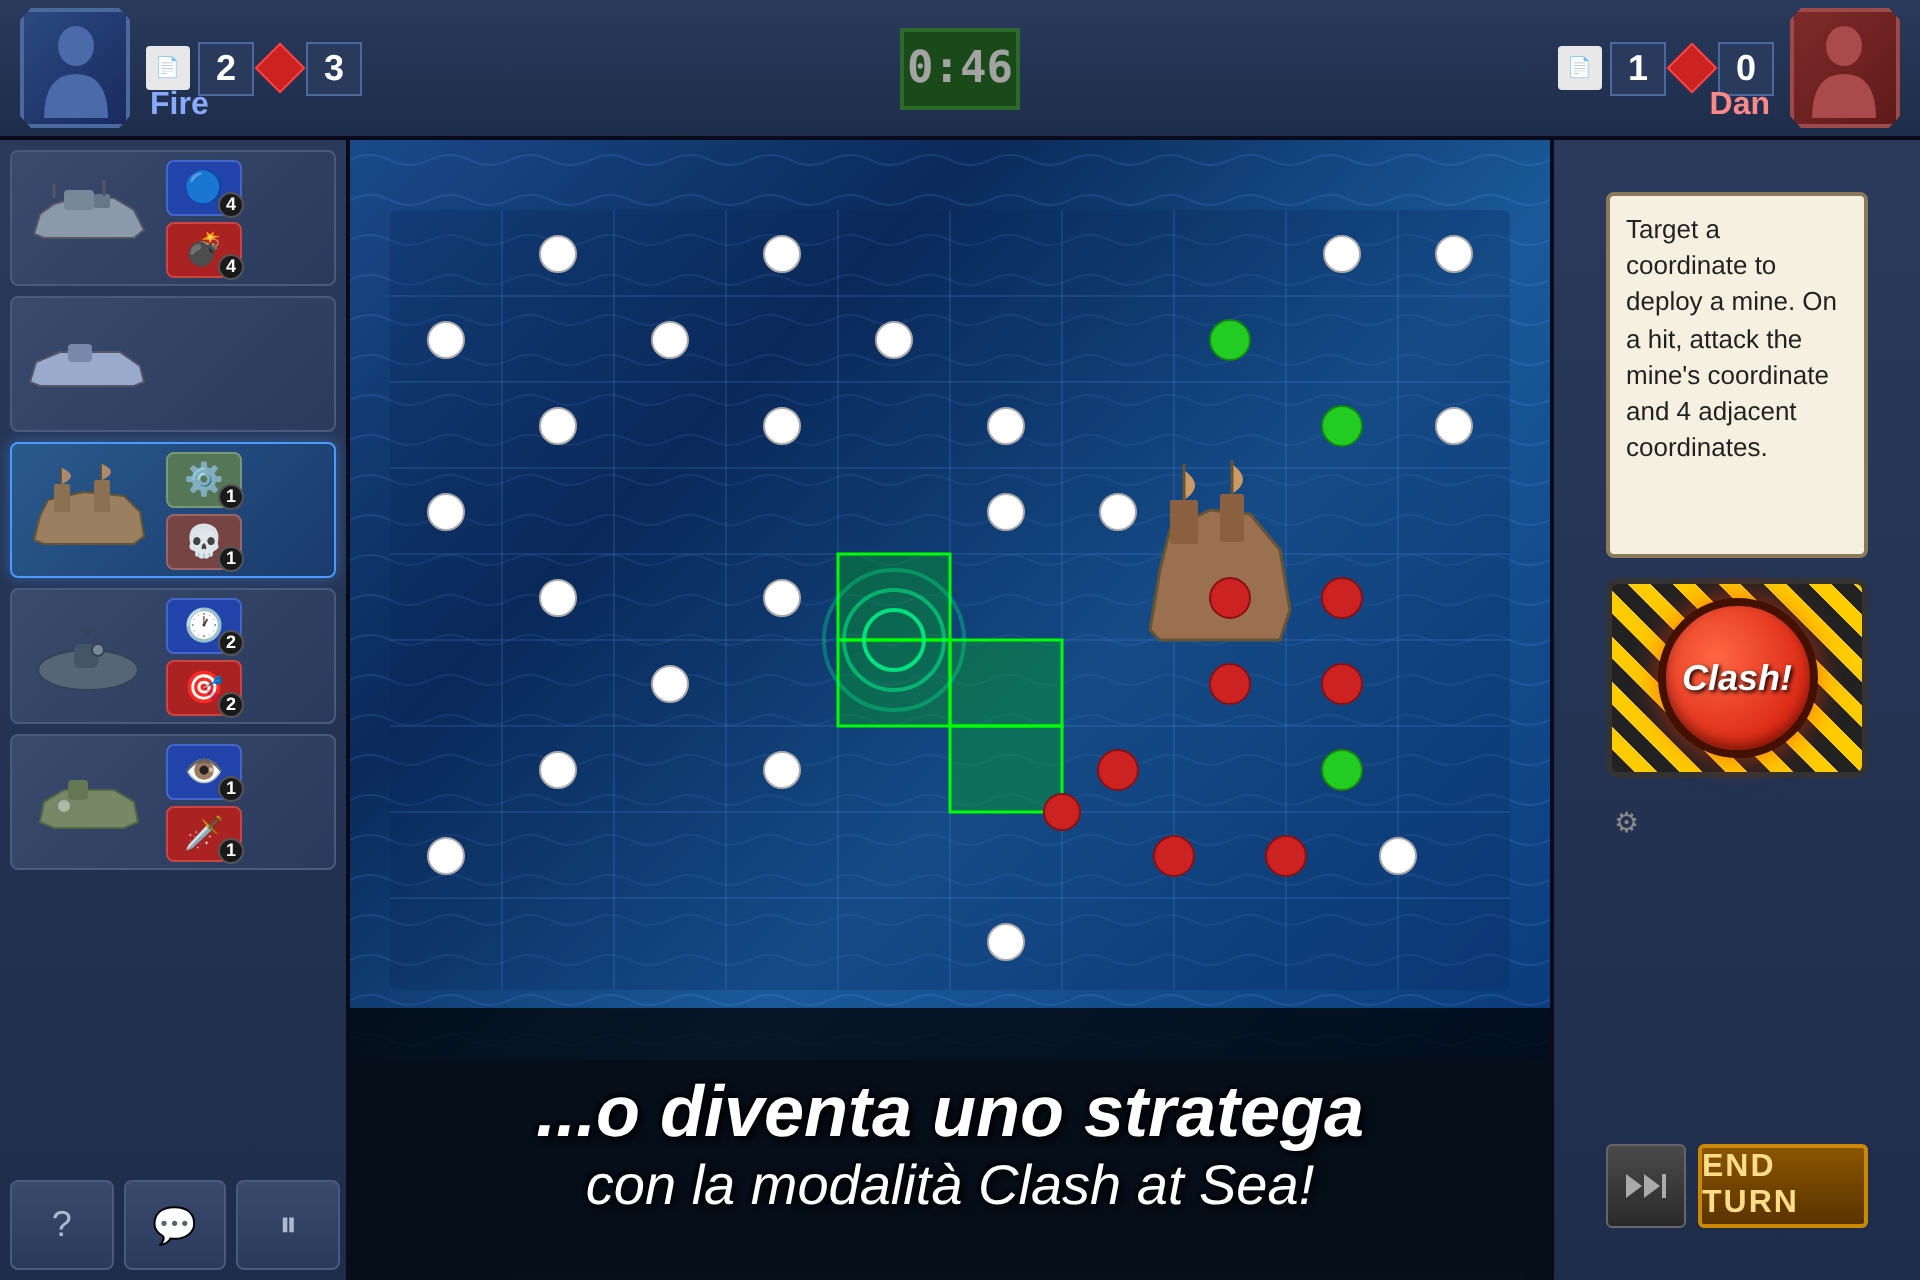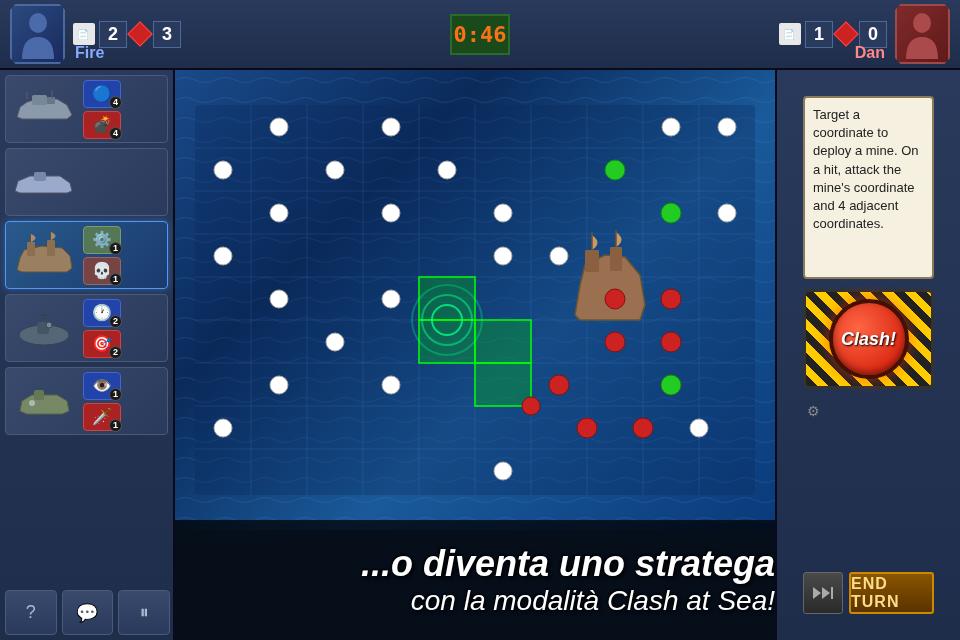--- a/index.html
+++ b/index.html
@@ -88,21 +88,21 @@
       width: 18px;
       height: 18px;
       background: #cc2222;
       transform: rotate(45deg);
       border: 1px solid #ff4444;
     }
 
     .timer-box {
       background: #1a4a1a;
       border: 2px solid #2a6a2a;
-      color: #f97316;
+      color: #a3a3a3;
       font-size: 22px;
       font-weight: bold;
       padding: 6px 2px;
       font-family: monospace;
     }
 
     .player-name {
       color: white;
       font-size: 16px;
       font-weight: bold;
@@ -251,25 +251,25 @@
       width: 100%;
       height: 100%;
     }
 
     
     #overlay-text {
       position: absolute;
       bottom: 0;
       left: 0;
       right: 0;
-      height: 120px;
+      height: 136px;
       background: rgba(0,0,0,0.75);
       display: flex;
       flex-direction: column;
-      align-items: flex-end;
+      align-items: center;
       justify-content: center;
       text-align: center;
     }
 
     .overlay-line1 {
       color: white;
       font-size: 36px;
       font-weight: 900;
       font-style: italic;
       text-shadow: 2px 2px 4px #000, -1px -1px 2px #000;

